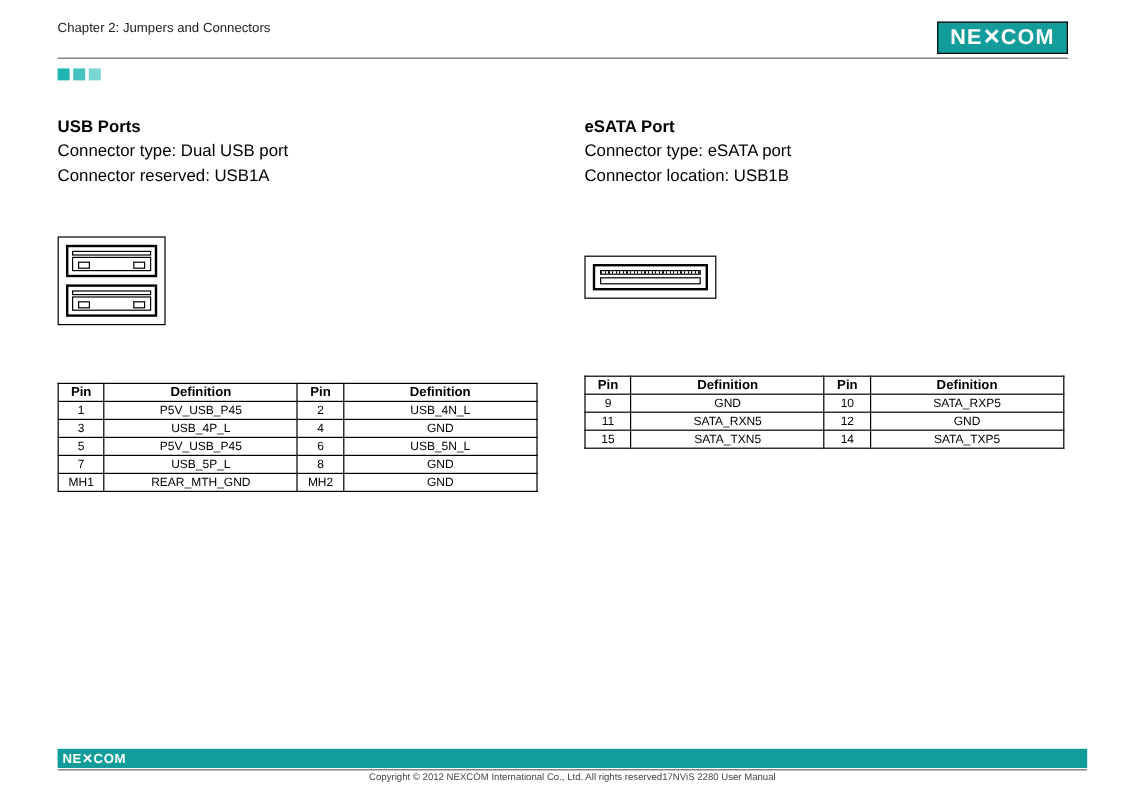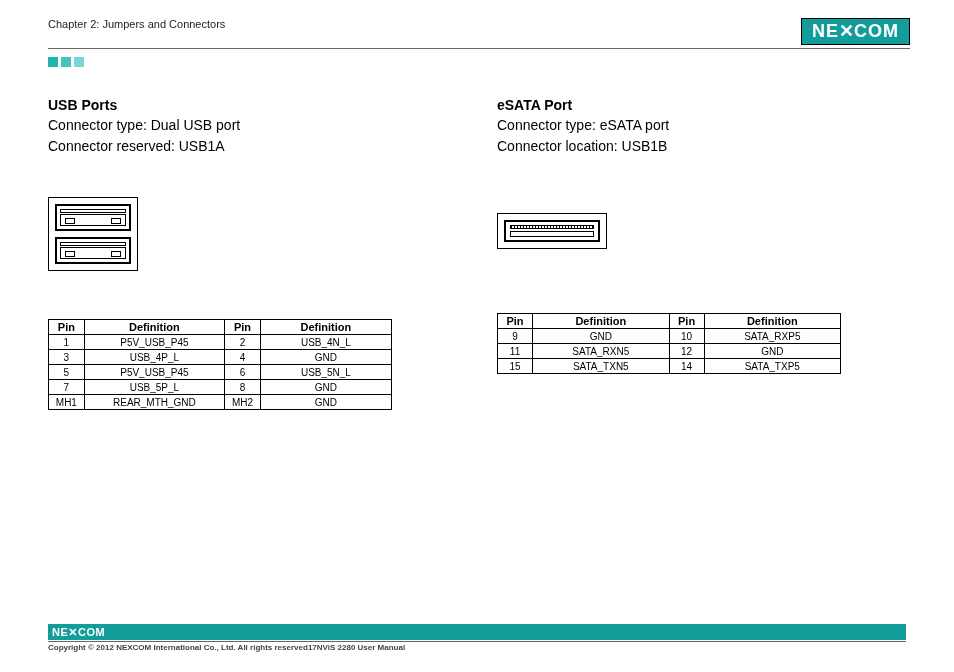--- a/index.html
+++ b/index.html
@@ -5,21 +5,21 @@
   * { box-sizing: border-box; margin: 0; padding: 0; }
   body {
     width: 954px;
     height: 672px;
     background: #fff;
     font-family: "Segoe UI", Arial, sans-serif;
     position: relative;
     color: #000;
   }
   .page {
-    padding: 18px 44px 0 48px;
+    padding: 18px 64px 0 48px;
   }
   .top-line {
     display: flex;
     justify-content: space-between;
     align-items: flex-start;
   }
   .chapter {
     font-size: 11px;
     color: #222;
   }
@@ -117,21 +117,21 @@
     background: repeating-linear-gradient(90deg,#000 0 1px,#fff 1px 3px);
   }
   .esata-bar2 {
     border: 1px solid #000;
     height: 6px;
   }
 
   .pin-table {
     margin-top: 48px;
     border-collapse: collapse;
-    width: 344px;
+    width: 400px;
     font-size: 10px;
   }
   .col .right-spacer { margin-top: 64px; }
   .pin-table th, .pin-table td {
     border: 1px solid #000;
     padding: 1px 4px;
     text-align: center;
     height: 15px;
   }
   .pin-table th {
@@ -160,25 +160,24 @@
     font-size: 11px;
     letter-spacing: 0.5px;
   }
   .footer-rule {
     border: none;
     border-top: 1px solid #666;
     margin-top: 1px;
   }
   .footer-line {
     display: flex;
-    justify-content: flex-start;
+    justify-content: center;
     font-size: 8px;
     color: #444;
     margin-top: 1px;
-    font-weight: bold;
   }
 </style>
 </head>
 <body>
 
 <div class="page">
   <div class="top-line">
     <div class="chapter">Chapter 2: Jumpers and Connectors</div>
     <div class="logo-top">NE<span class="e">✕</span>COM</div>
   </div>

